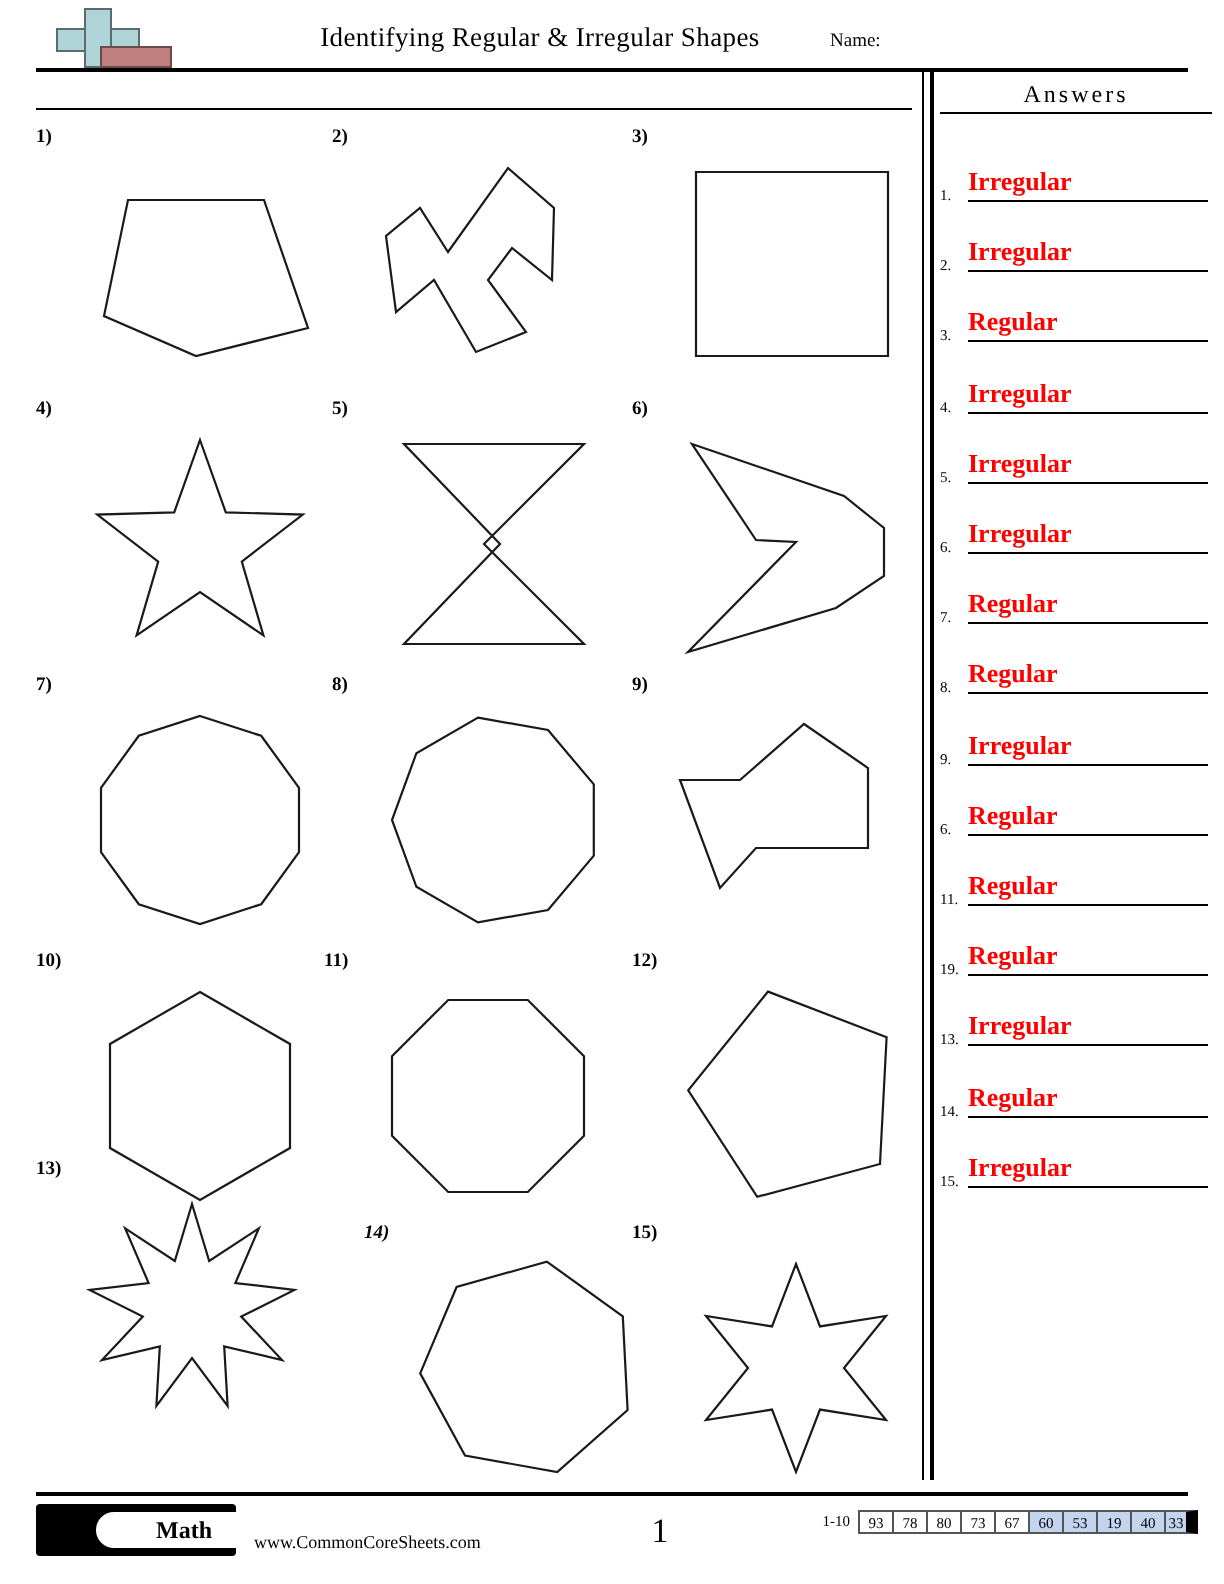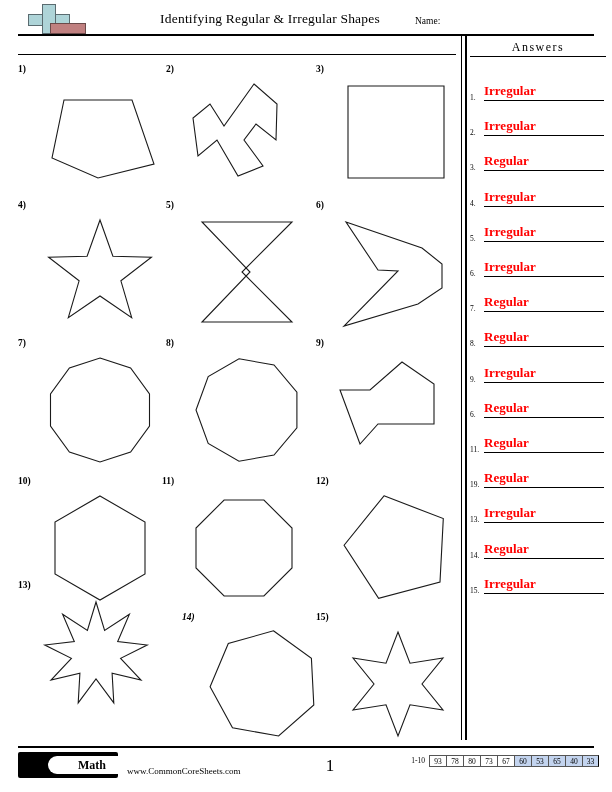--- a/index.html
+++ b/index.html
@@ -235,21 +235,21 @@
   .score-cell {
     width: 17px;
     font-size: 7.5px;
     text-align: center;
     line-height: 11px;
     border: 1px solid #555;
     border-right: none;
     box-sizing: border-box;
     background: #ffffff;
   }
-  .score-cell.last { border-right: 1px solid #000000; }
+  .score-cell.last { border-right: 6px solid #000000; }
   .score-cell.blue { background: #c3d4ef; }
   .score-cell.empty {
     border: none;
     background: transparent;
   }
 </style>
 </head>
 <body>
 
 <div class="page">
@@ -483,20 +483,20 @@
     <div class="score-row">
       <div class="score-label">1-10</div>
       <div id="score-row-1-cells" style="display:flex">
           <div class="score-cell">93</div>
           <div class="score-cell">78</div>
           <div class="score-cell">80</div>
           <div class="score-cell">73</div>
           <div class="score-cell">67</div>
           <div class="score-cell blue">60</div>
           <div class="score-cell blue">53</div>
-          <div class="score-cell blue">65</div>
+          <div class="score-cell blue">19</div>
           <div class="score-cell blue">40</div>
           <div class="score-cell blue last">33</div>
         </div>
     </div>
   </div>
 
 </div>
 
 </body></html>

